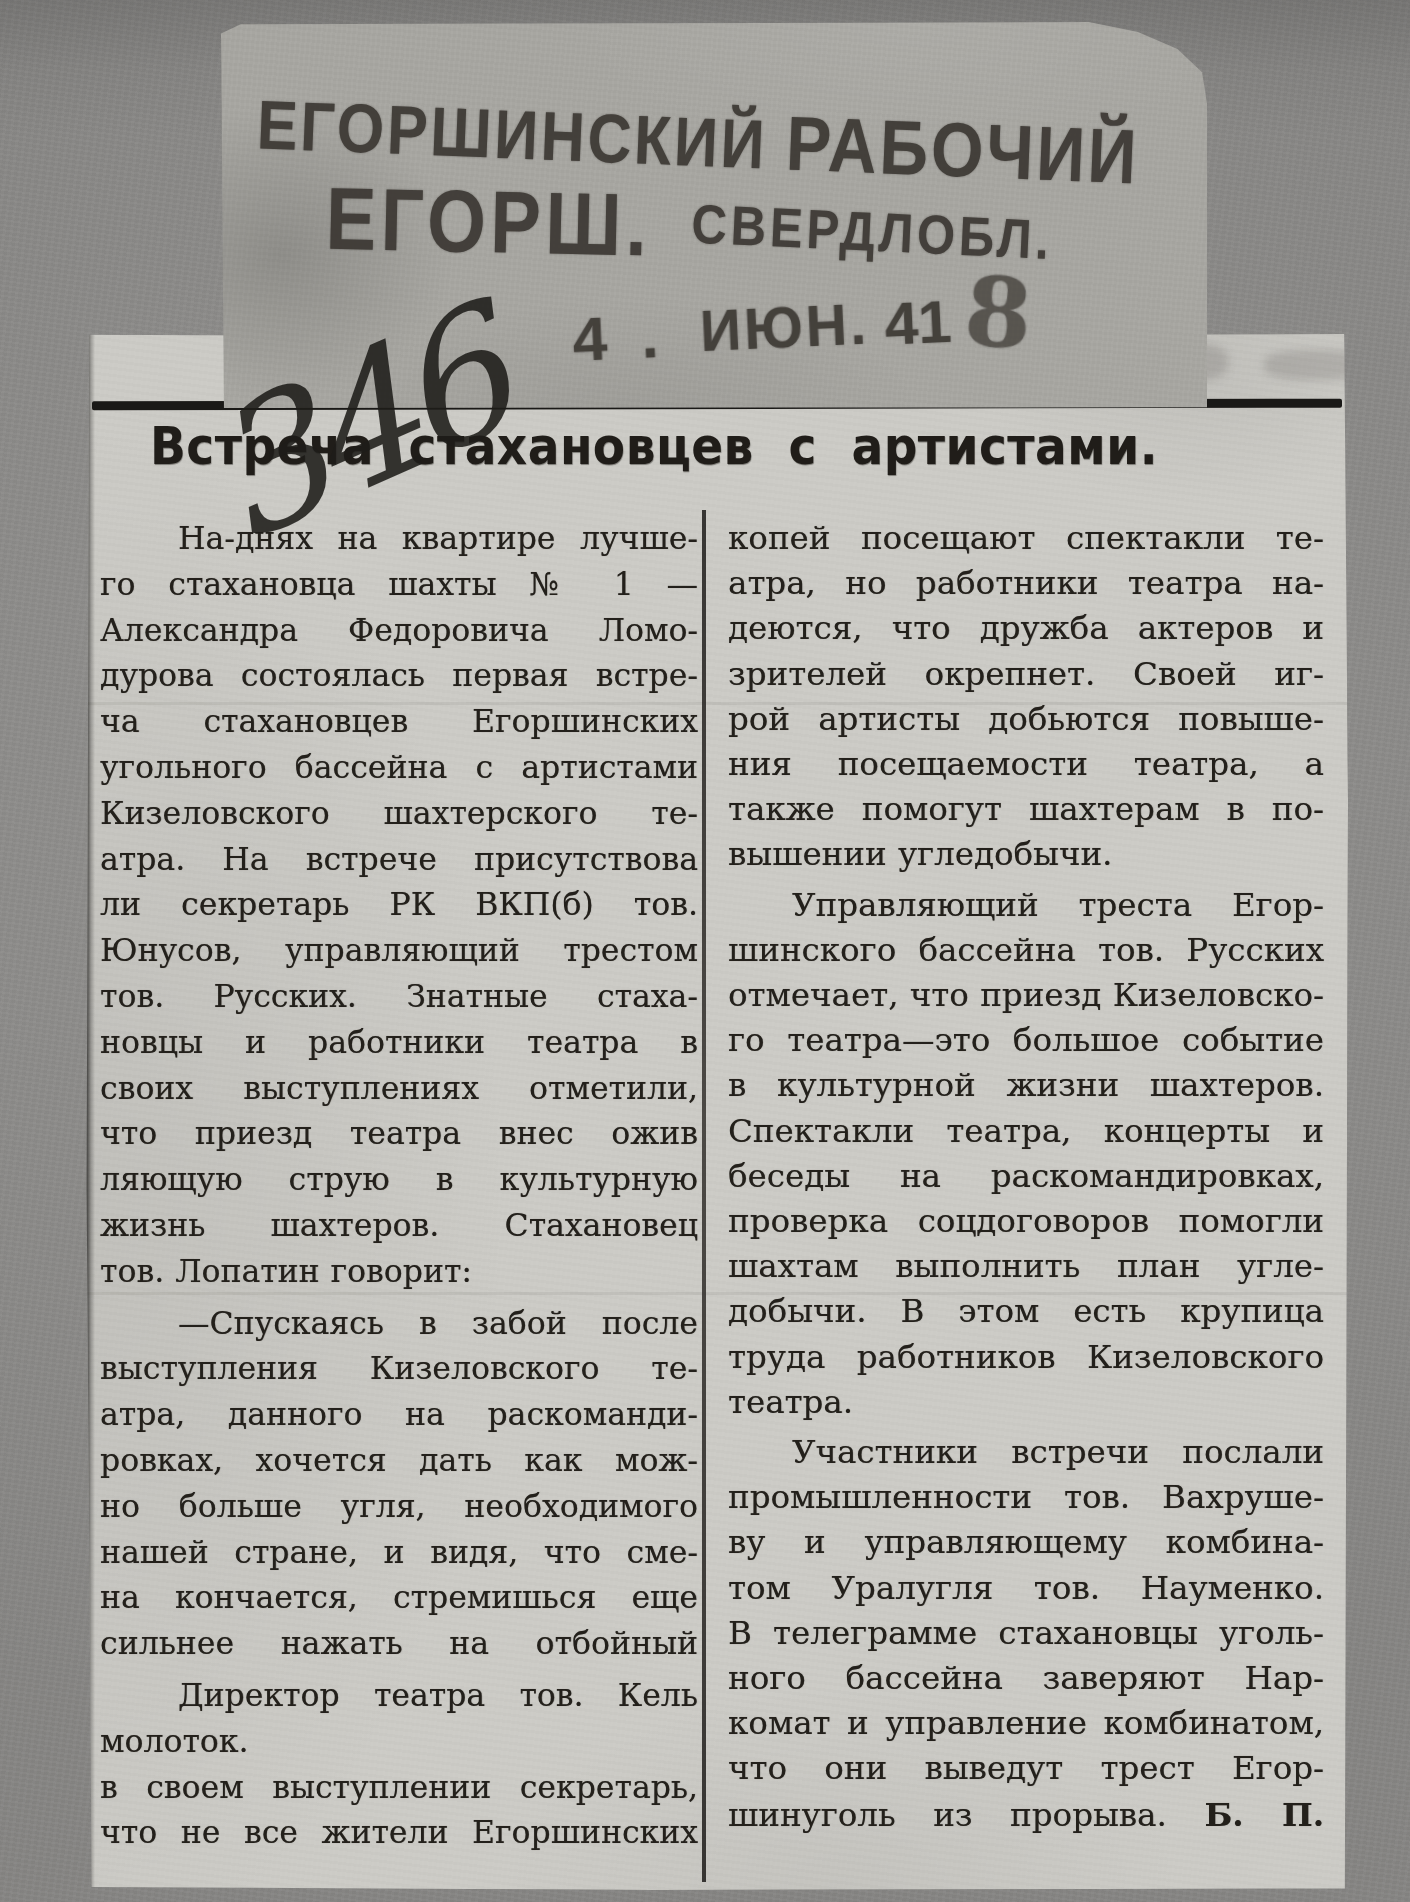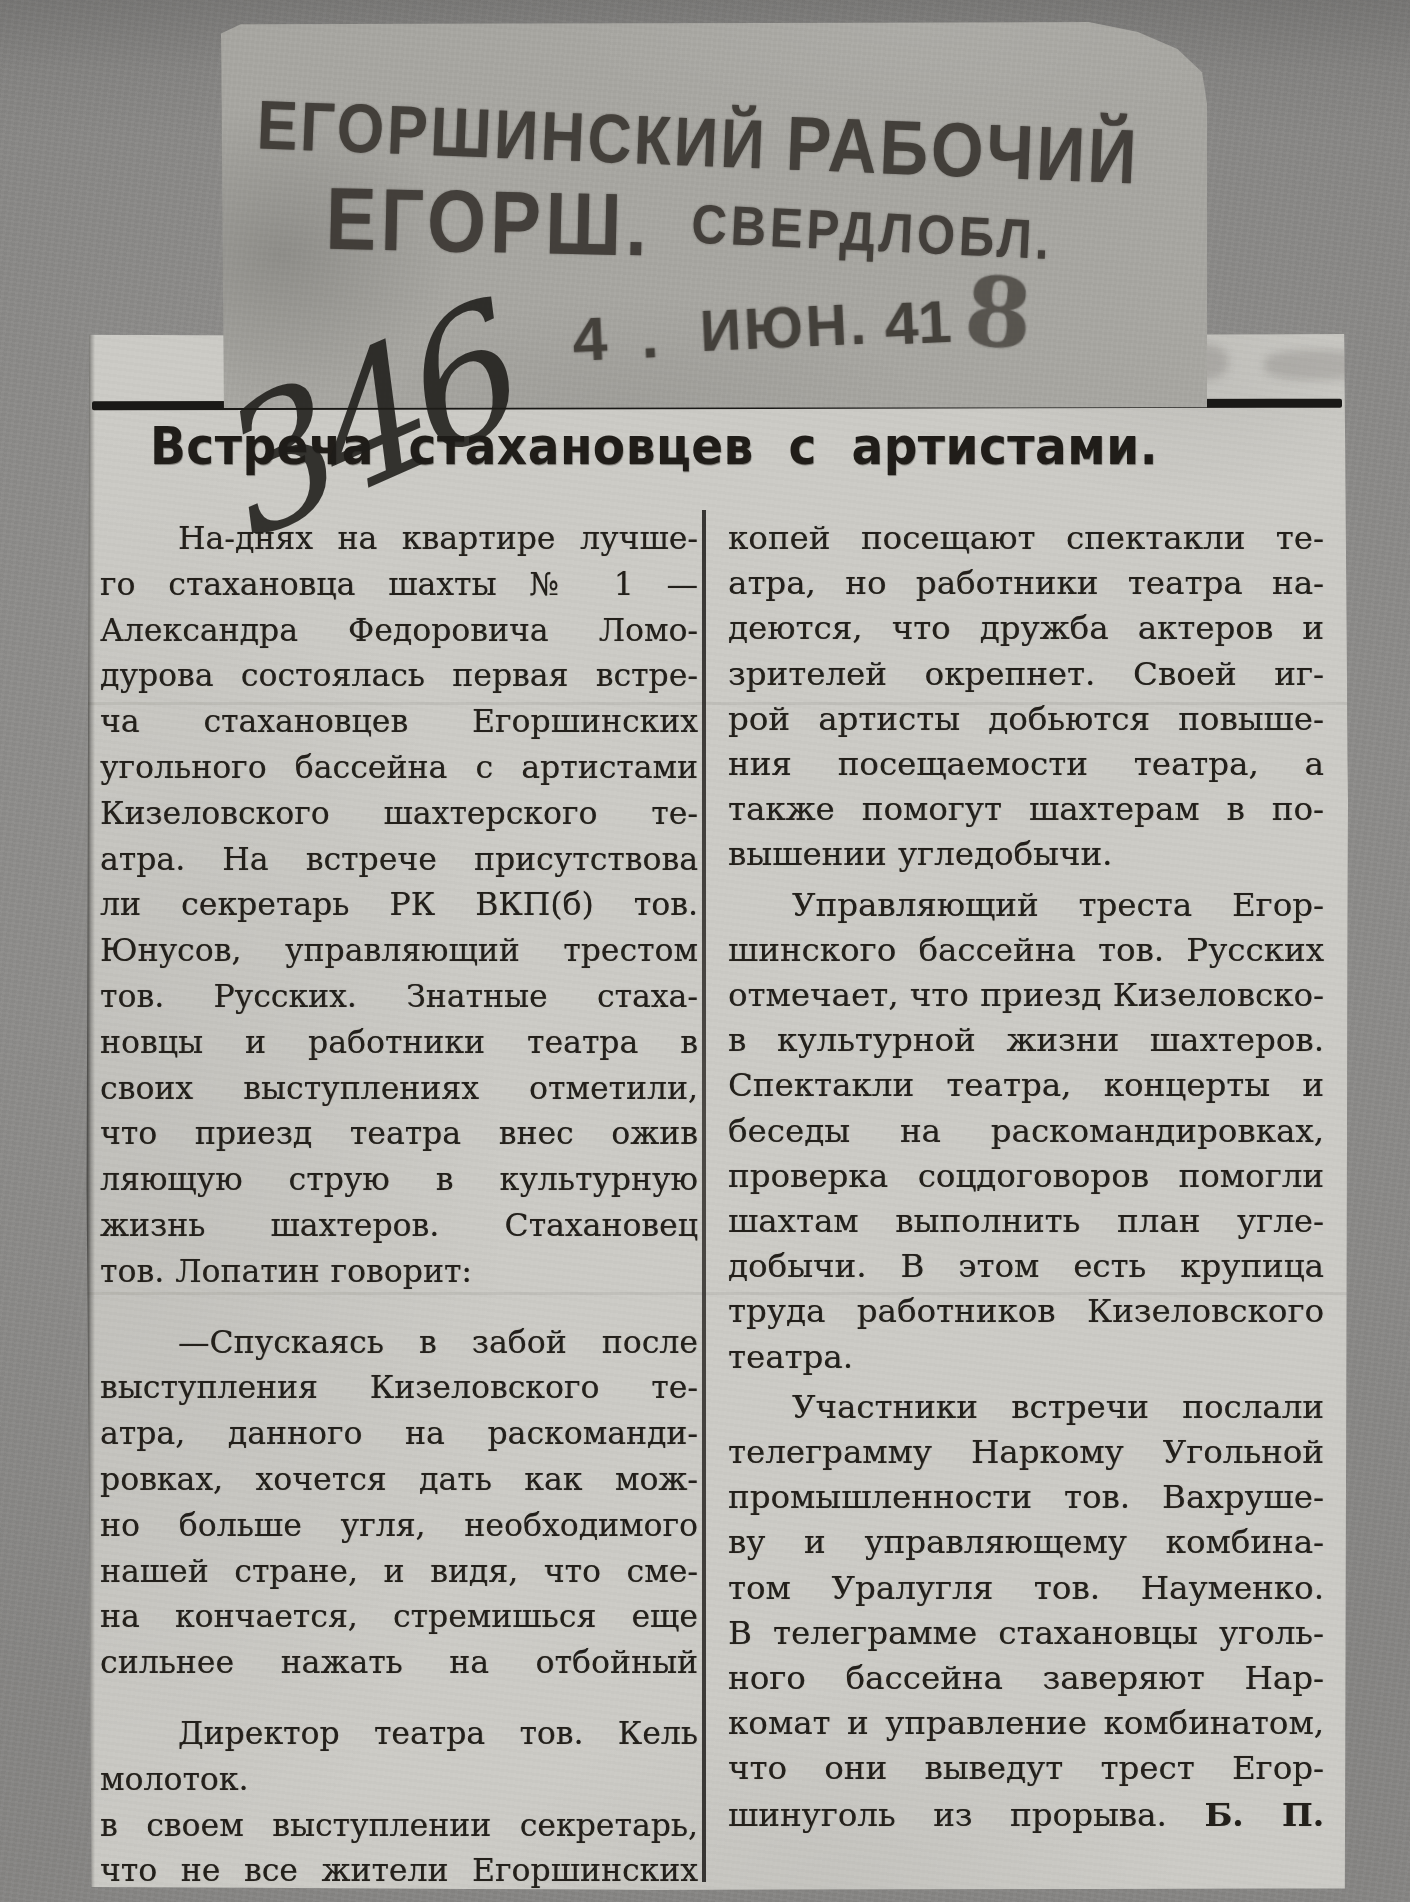--- a/index.html
+++ b/index.html
@@ -60,21 +60,21 @@
   .col{
     position:absolute;top:182px;color:#23201b;
     text-shadow:0.3px 0.4px 0.7px rgba(35,32,27,0.5);
   }
   #col-left{left:14px;width:598px;font-size:31.5px;line-height:45.8px;word-spacing:1px;}
   #col-right{left:642px;width:596px;font-size:32.5px;line-height:45.2px;word-spacing:1px;}
   .tline{text-align:justify;text-align-last:justify;}
   .tline.end{text-align-last:left;}
   #col-left .indent{text-indent:78px;}
   #col-right .indent{text-indent:64px;}
-  #col-left .gap{margin-top:25px;}
+  #col-left .gap{margin-top:6px;}
   #col-right .gap{margin-top:5px;}
   .tline b{font-weight:bold;}
 
   
   #header-clipping{
     position:absolute;left:221px;top:22px;width:986px;height:386px;z-index:3;
     background-color:#a7a6a1;
     background-image:
       radial-gradient(ellipse 270px 230px at 6% 60%, rgba(0,0,0,0.15), transparent 65%),
       radial-gradient(ellipse 420px 160px at 42% 100%, rgba(0,0,0,0.05), transparent 70%),
@@ -167,30 +167,30 @@
         <div class="tline">атра, но работники театра на-</div>
         <div class="tline">деются, что дружба актеров и</div>
         <div class="tline">зрителей окрепнет. Своей иг-</div>
         <div class="tline">рой артисты добьются повыше-</div>
         <div class="tline">ния посещаемости театра, а</div>
         <div class="tline">также помогут шахтерам в по-</div>
         <div class="tline end">вышении угледобычи.</div>
         <div class="tline indent gap">Управляющий треста Егор-</div>
         <div class="tline">шинского бассейна тов. Русских</div>
         <div class="tline">отмечает, что приезд Кизеловско-</div>
+        <div class="tline">го театра—это большое событие</div>
         <div class="tline">в культурной жизни шахтеров.</div>
         <div class="tline">Спектакли театра, концерты и</div>
         <div class="tline">беседы на раскомандировках,</div>
         <div class="tline">проверка соцдоговоров помогли</div>
         <div class="tline">шахтам выполнить план угле-</div>
         <div class="tline">добычи. В этом есть крупица</div>
         <div class="tline">труда работников Кизеловского</div>
         <div class="tline end">театра.</div>
         <div class="tline indent gap">Участники встречи послали</div>
-        <div class="tline">телеграмму Наркому Угольной</div>
         <div class="tline">промышленности тов. Вахруше-</div>
         <div class="tline">ву и управляющему комбина-</div>
         <div class="tline">том Уралугля тов. Науменко.</div>
         <div class="tline">В телеграмме стахановцы уголь-</div>
         <div class="tline">ного бассейна заверяют Нар-</div>
         <div class="tline">комат и управление комбинатом,</div>
         <div class="tline">что они выведут трест Егор-</div>
         <div class="tline">шинуголь из прорыва. <b>Б. П.</b></div>
       </div>
   </div>

